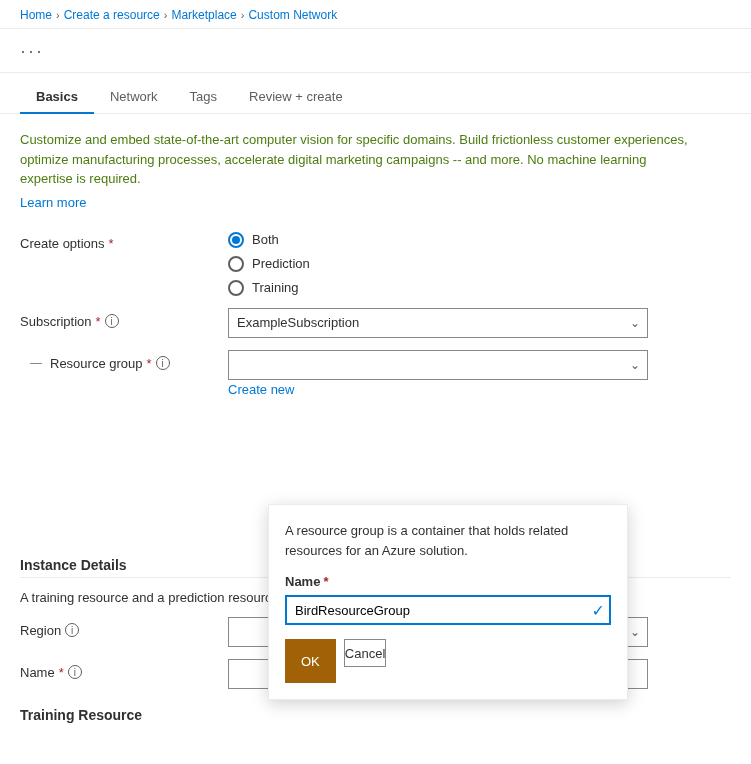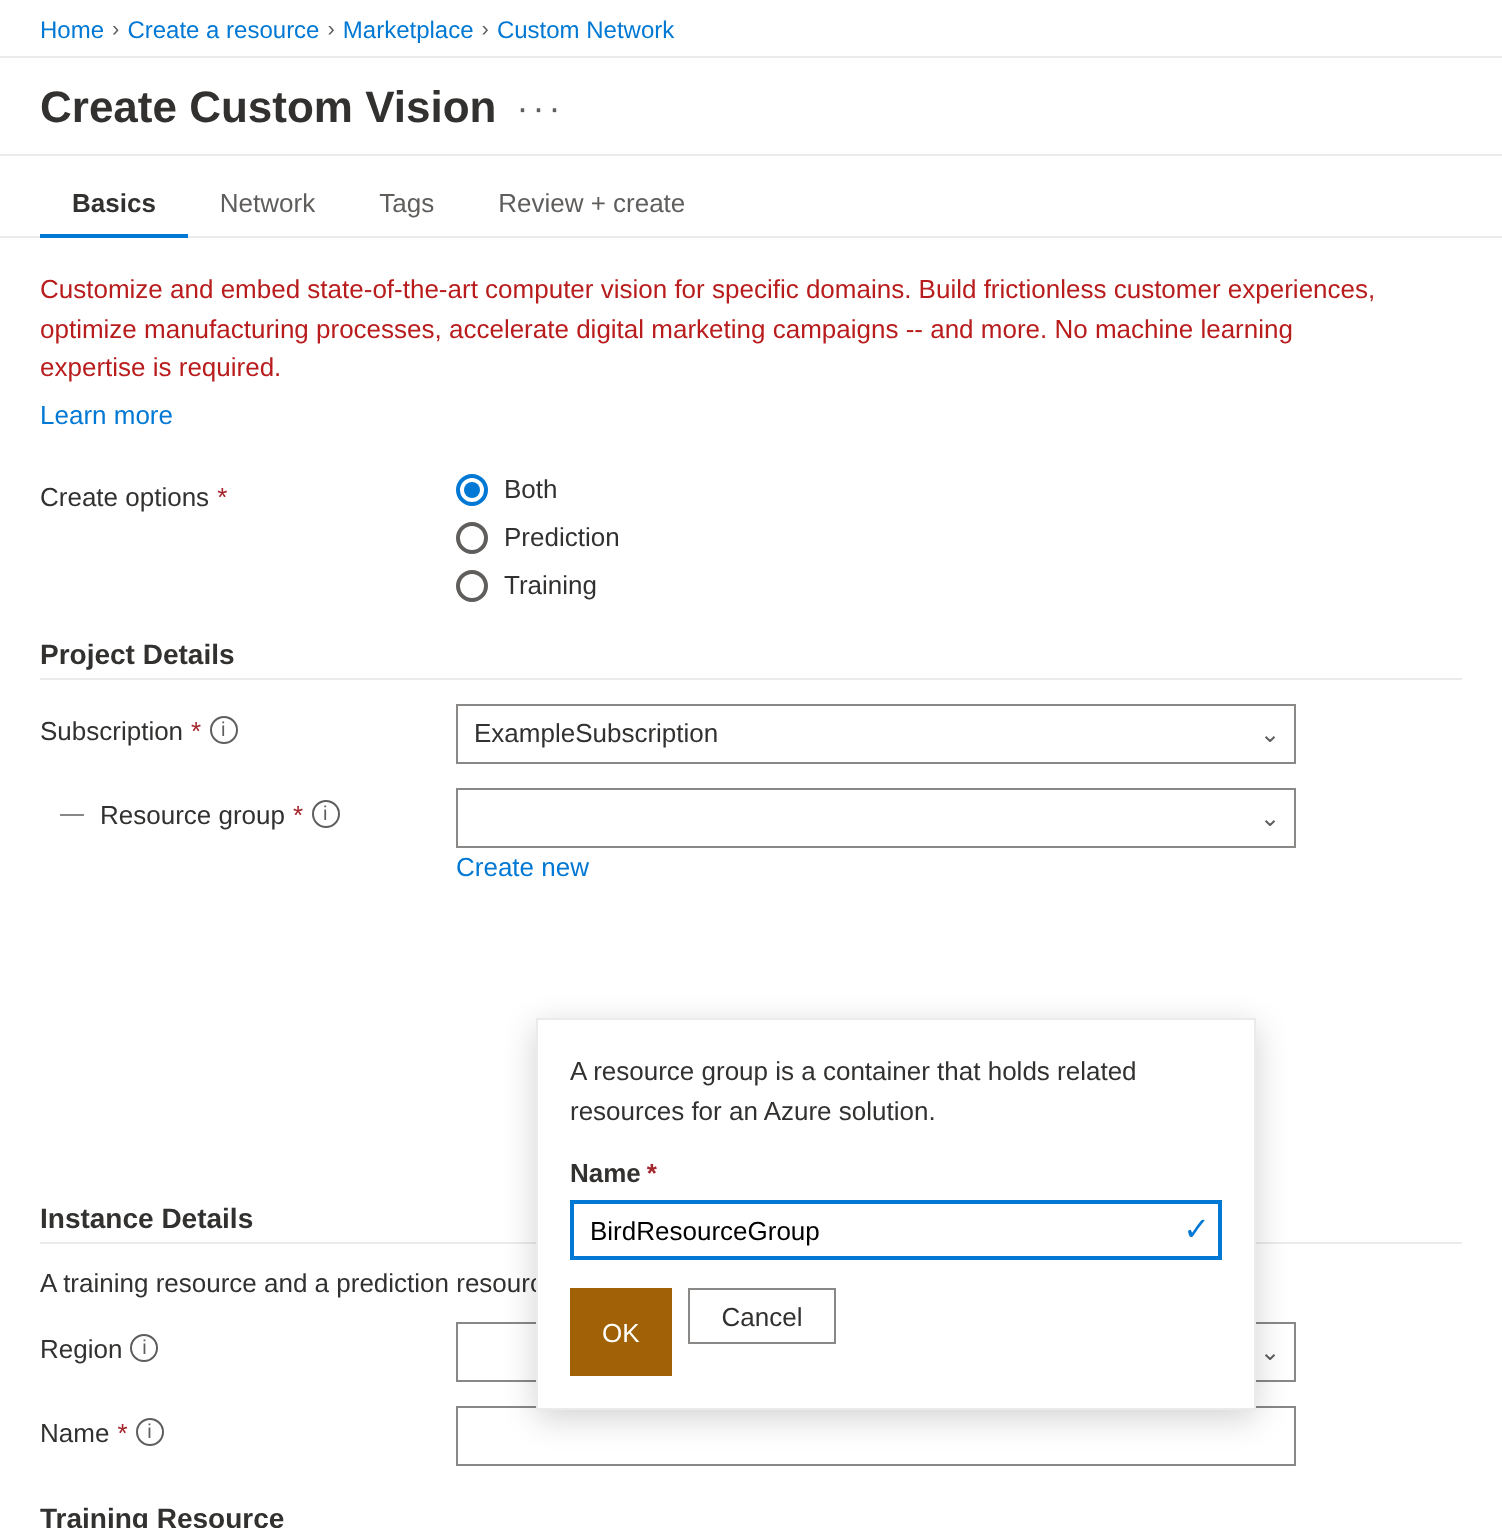--- a/index.html
+++ b/index.html
@@ -65,21 +65,21 @@
       font-weight: 600;
     }
 
     .content {
       padding: 16px 20px;
       position: relative;
     }
 
     .description {
       font-size: 13px;
-      color: #b91c1c;
+      color: #4d7c0f;
       line-height: 1.5;
       max-width: 680px;
       margin-bottom: 6px;
     }
     .learn-more {
       color: #0078d4;
       text-decoration: none;
       font-size: 13px;
       display: inline-block;
       margin-bottom: 20px;
@@ -258,21 +258,21 @@
       border: none;
       padding: 5px 16px;
       font-size: 13px;
       cursor: pointer;
       height: 44px;
     }
     .btn-cancel {
       background: #fff;
       color: #323130;
       border: 1px solid #8a8886;
-      padding: 5px 16px;
+      padding: 5px 0;
       font-size: 13px;
       cursor: pointer;
       height: 28px;
     }
 
     .instance-section {
       margin-top: 20px;
     }
     .instance-description {
       font-size: 13px;
@@ -294,21 +294,20 @@
   <a href="#">Home</a>
   <span class="breadcrumb-sep">›</span>
   <a href="#">Create a resource</a>
   <span class="breadcrumb-sep">›</span>
   <a href="#">Marketplace</a>
   <span class="breadcrumb-sep">›</span>
   <a href="#">Custom Network</a>
 </div>
 
 <div class="page-header">
-  <h1 class="page-title">Create Custom Vision</h1>
   <span class="more-icon">···</span>
 </div>
 
 <div class="tabs">
   <div class="tab active">Basics</div>
   <div class="tab">Network</div>
   <div class="tab">Tags</div>
   <div class="tab">Review + create</div>
 </div>
 
@@ -334,21 +333,20 @@
         <span>Prediction</span>
       </label>
       <label class="radio-item">
         <div class="radio-circle unselected"></div>
         <span>Training</span>
       </label>
     </div>
   </div>
 
   
-  <div class="section-title">Project Details</div>
 
   
   <div class="form-row">
     <div class="form-label">
       <span>Subscription</span>
       <span class="required">*</span>
       <span class="info-icon">i</span>
     </div>
     <div class="select-wrapper">
       <select class="select-field">

